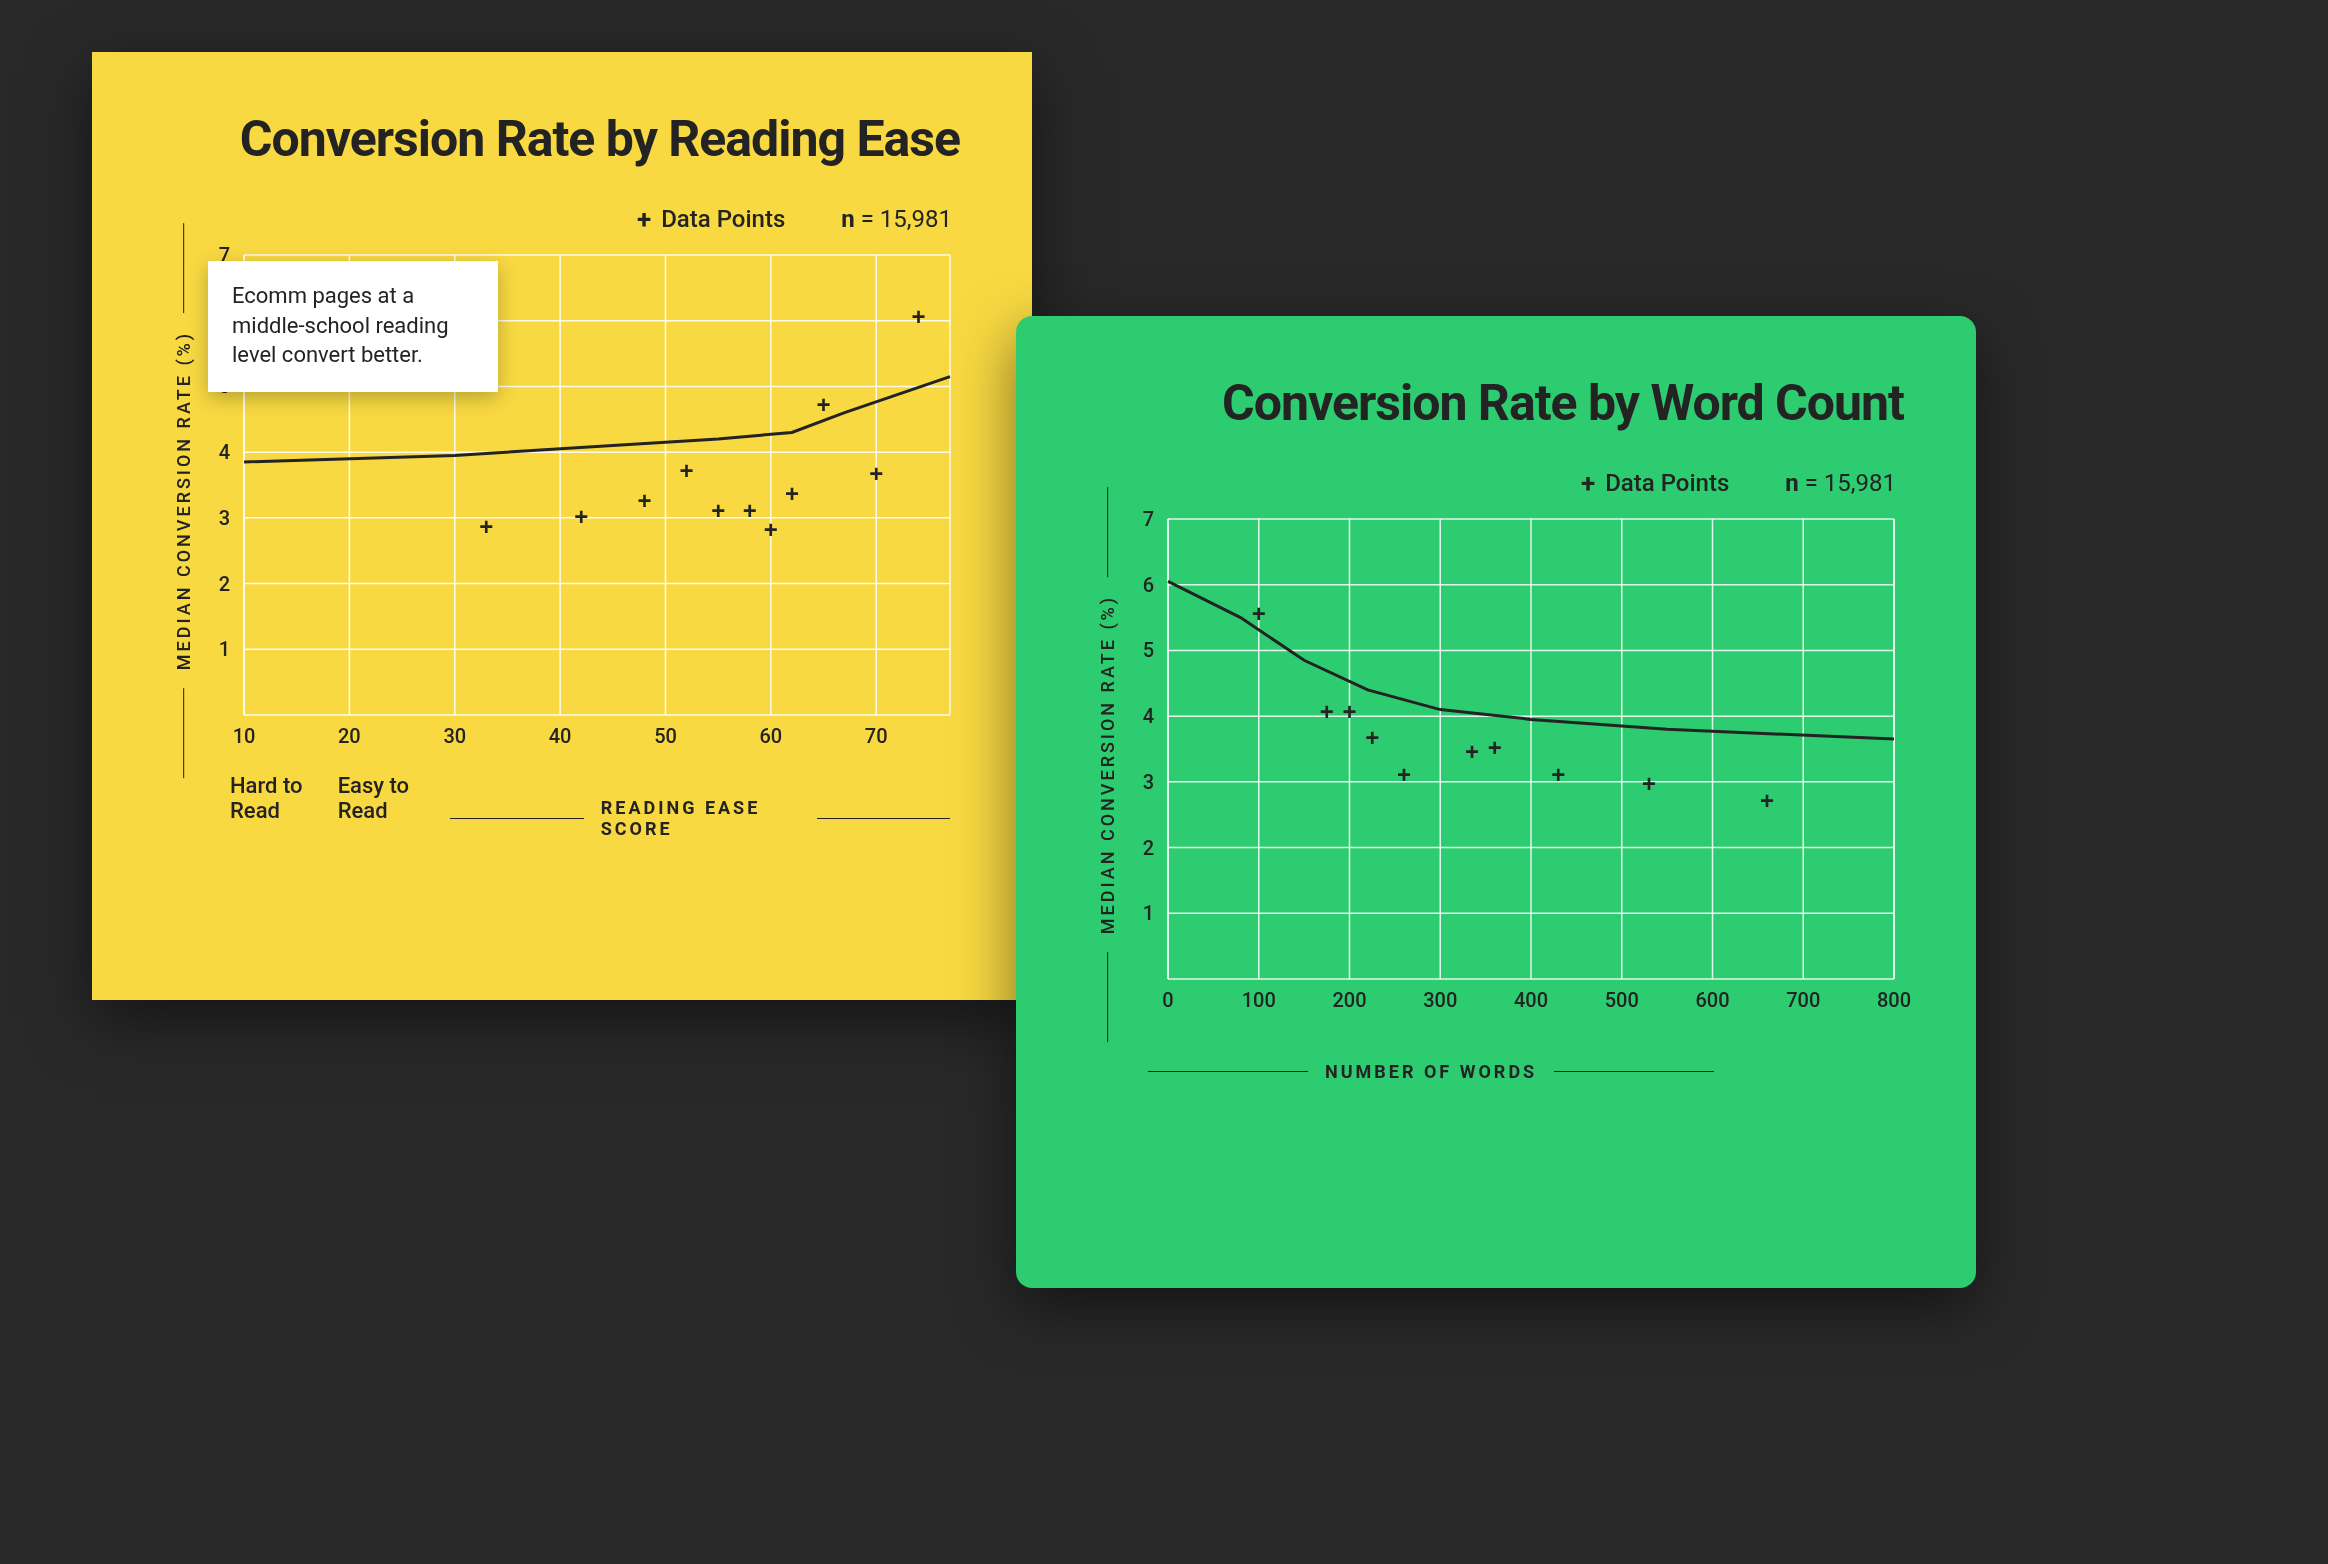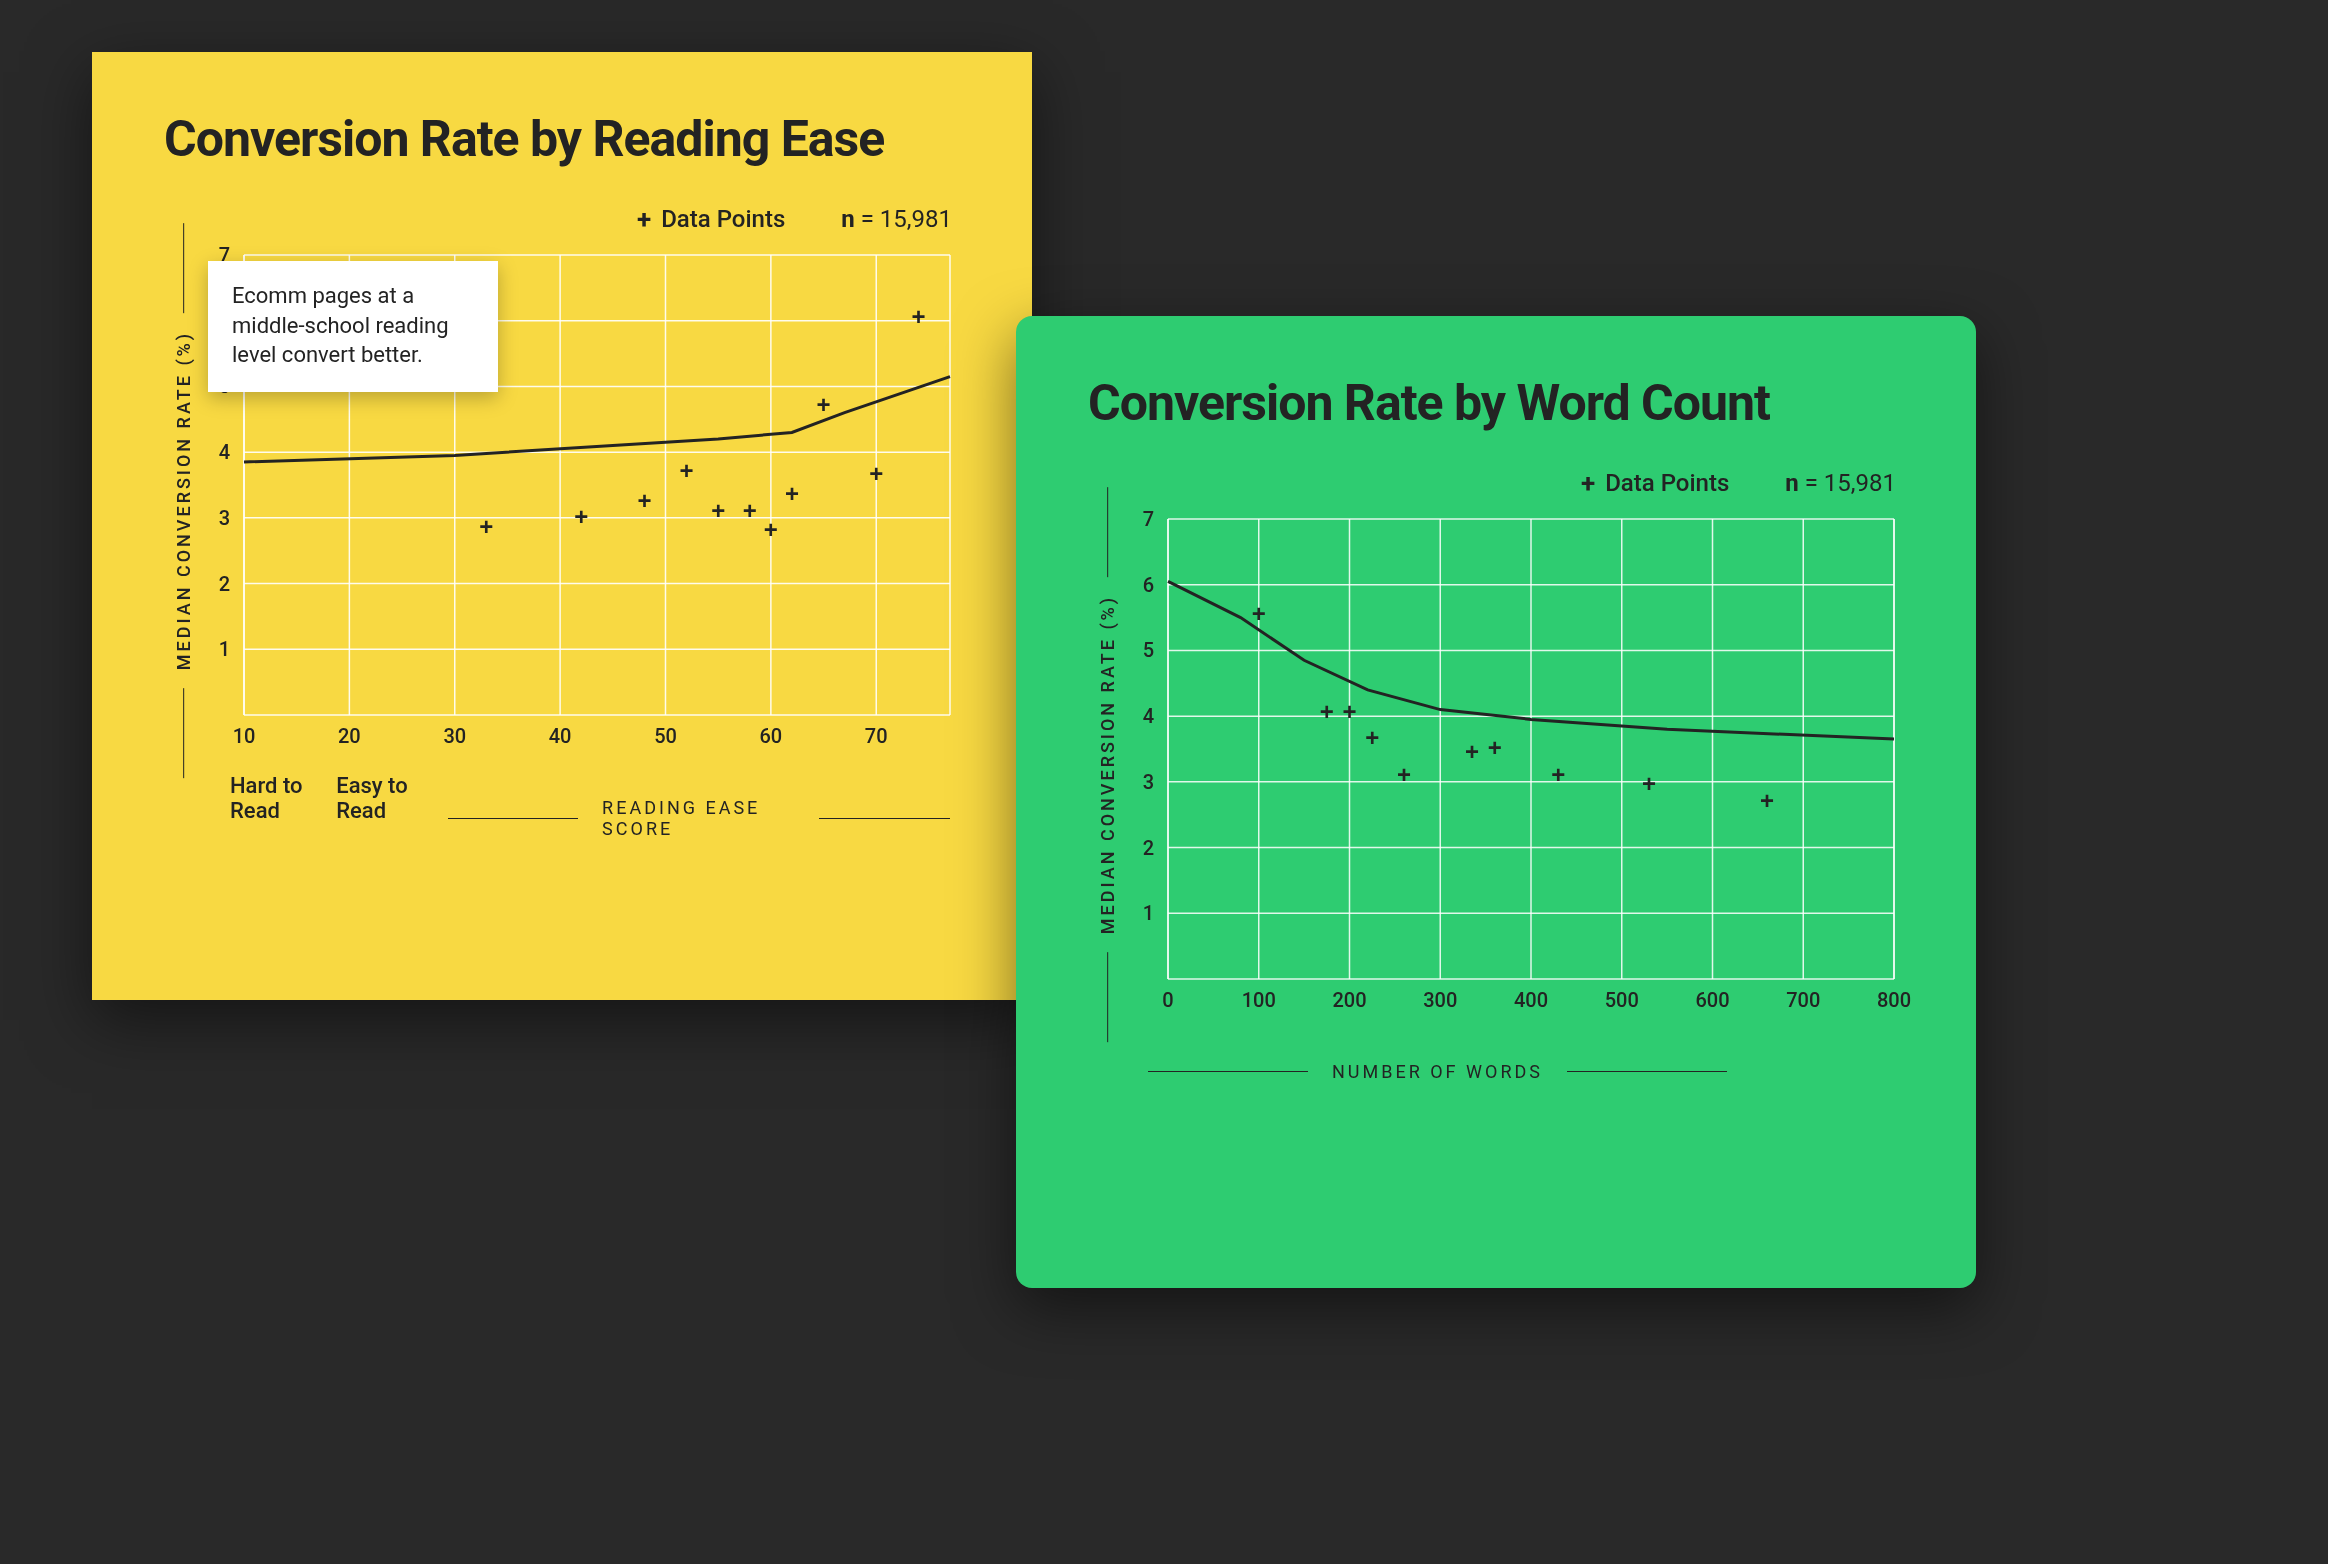--- a/index.html
+++ b/index.html
@@ -35,20 +35,21 @@
     height: 100%;
     position: relative;
     color: #232323;
   }
   .title {
     font-size: 50px;
     font-weight: 700;
     letter-spacing: -1px;
     margin-bottom: 38px;
     line-height: 1.1;
+    text-align: right;
   }
   .legend-row {
     display: flex;
     justify-content: flex-end;
     align-items: center;
     gap: 56px;
     font-size: 24px;
     margin-bottom: 12px;
     padding-right: 8px;
   }
@@ -88,25 +89,25 @@
     justify-content: space-between;
     font-size: 22px;
     font-weight: 500;
     margin-top: 18px;
     padding: 0 6px;
   }
   .xaxis-title-wrap {
     display: flex;
     align-items: center;
     justify-content: center;
-    gap: 24px;
+    gap: 17px;
     margin-top: 42px;
     font-size: 18px;
     letter-spacing: 3px;
-    font-weight: 400;
+    font-weight: 700;
   }
   .xaxis-title-wrap .dash { display:inline-block; width: 160px; height: 1px; background: #232323; }
   .footer-col {
     display: flex;
     padding-left: 60px;
     padding-right: 10px;
   }
   .callout {
     position: absolute;
     background: #fff;

